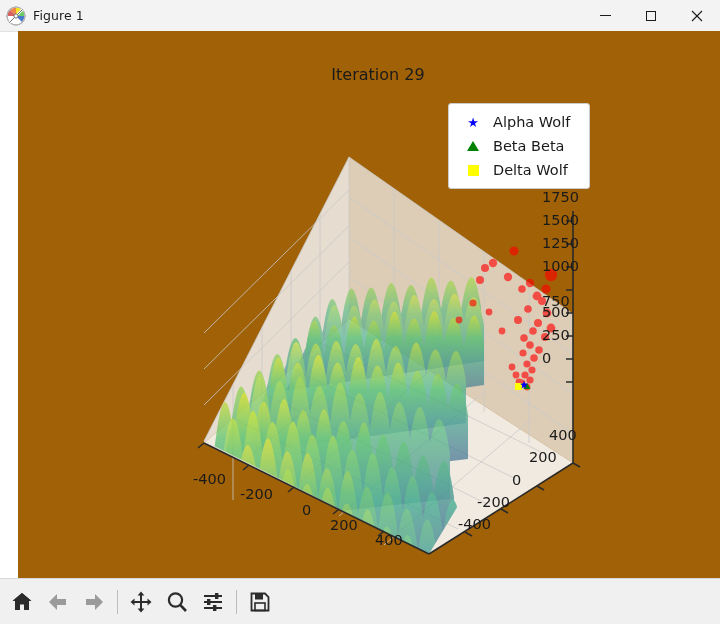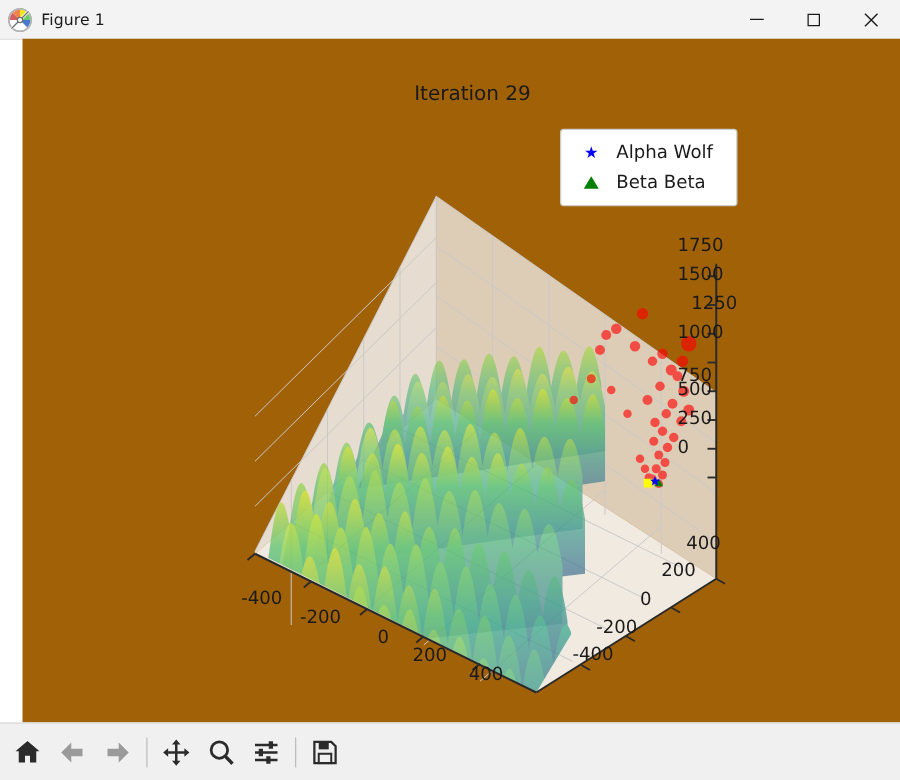--- a/index.html
+++ b/index.html
@@ -397,40 +397,46 @@
     <div class="tick" style="left:357px; top:501px;">400</div>
 
     <div class="tick" style="left:531px; top:396px;">400</div>
     <div class="tick" style="left:511px; top:418px;">200</div>
     <div class="tick" style="left:494px; top:441px;">0</div>
     <div class="tick" style="left:459px; top:463px;">-200</div>
     <div class="tick" style="left:440px; top:485px;">-400</div>
 
     <div class="tick right" style="left:524px; width:42px; top:158px;">1750</div>
     <div class="tick right" style="left:524px; width:42px; top:181px;">1500</div>
-    <div class="tick right" style="left:524px; width:42px; top:204px;margin-left:11px;">1250</div>
+    <div class="tick right" style="left:524px; width:42px; top:204px;">1250</div>
     <div class="tick right" style="left:524px; width:42px; top:227px;">1000</div>
     <div class="tick right" style="left:524px; width:42px; top:250px;margin-top:12px;">750</div>
     <div class="tick right" style="left:524px; width:42px; top:273px;">500</div>
     <div class="tick right" style="left:524px; width:42px; top:296px;">250</div>
     <div class="tick right" style="left:524px; width:42px; top:319px;">0</div>
 
     <div class="legend">
       <div class="legend-row">
         <div class="legend-marker">
           <span class="mk-star" style="color:#0000ff;">★</span>
         </div>
         <div class="legend-label">Alpha Wolf</div>
       </div>
       <div class="legend-row">
         <div class="legend-marker">
           <div class="mk-tri" style="border-bottom:10px solid #008000;"></div>
         </div>
         <div class="legend-label">Beta Beta</div>
       </div>
+      <div class="legend-row">
+        <div class="legend-marker">
+          <div class="mk-sq" style="background:#ffff00;"></div>
+        </div>
+        <div class="legend-label">Delta Wolf</div>
+      </div>
     </div>
   </div>
 
   <div class="toolbar">
 
     <div class="tb-btn">
       <svg width="24" height="24" viewBox="0 0 24 24">
         <path d="M12 3 L2.5 11 L5 11 L5 20 L10 20 L10 14.5 L14 14.5 L14 20 L19 20 L19 11 L21.5 11 Z" fill="#2b2b2b"></path>
         <path d="M12 3 L3 10.6 L12 6.2 L21 10.6 Z" fill="#2b2b2b"></path>
       </svg>

